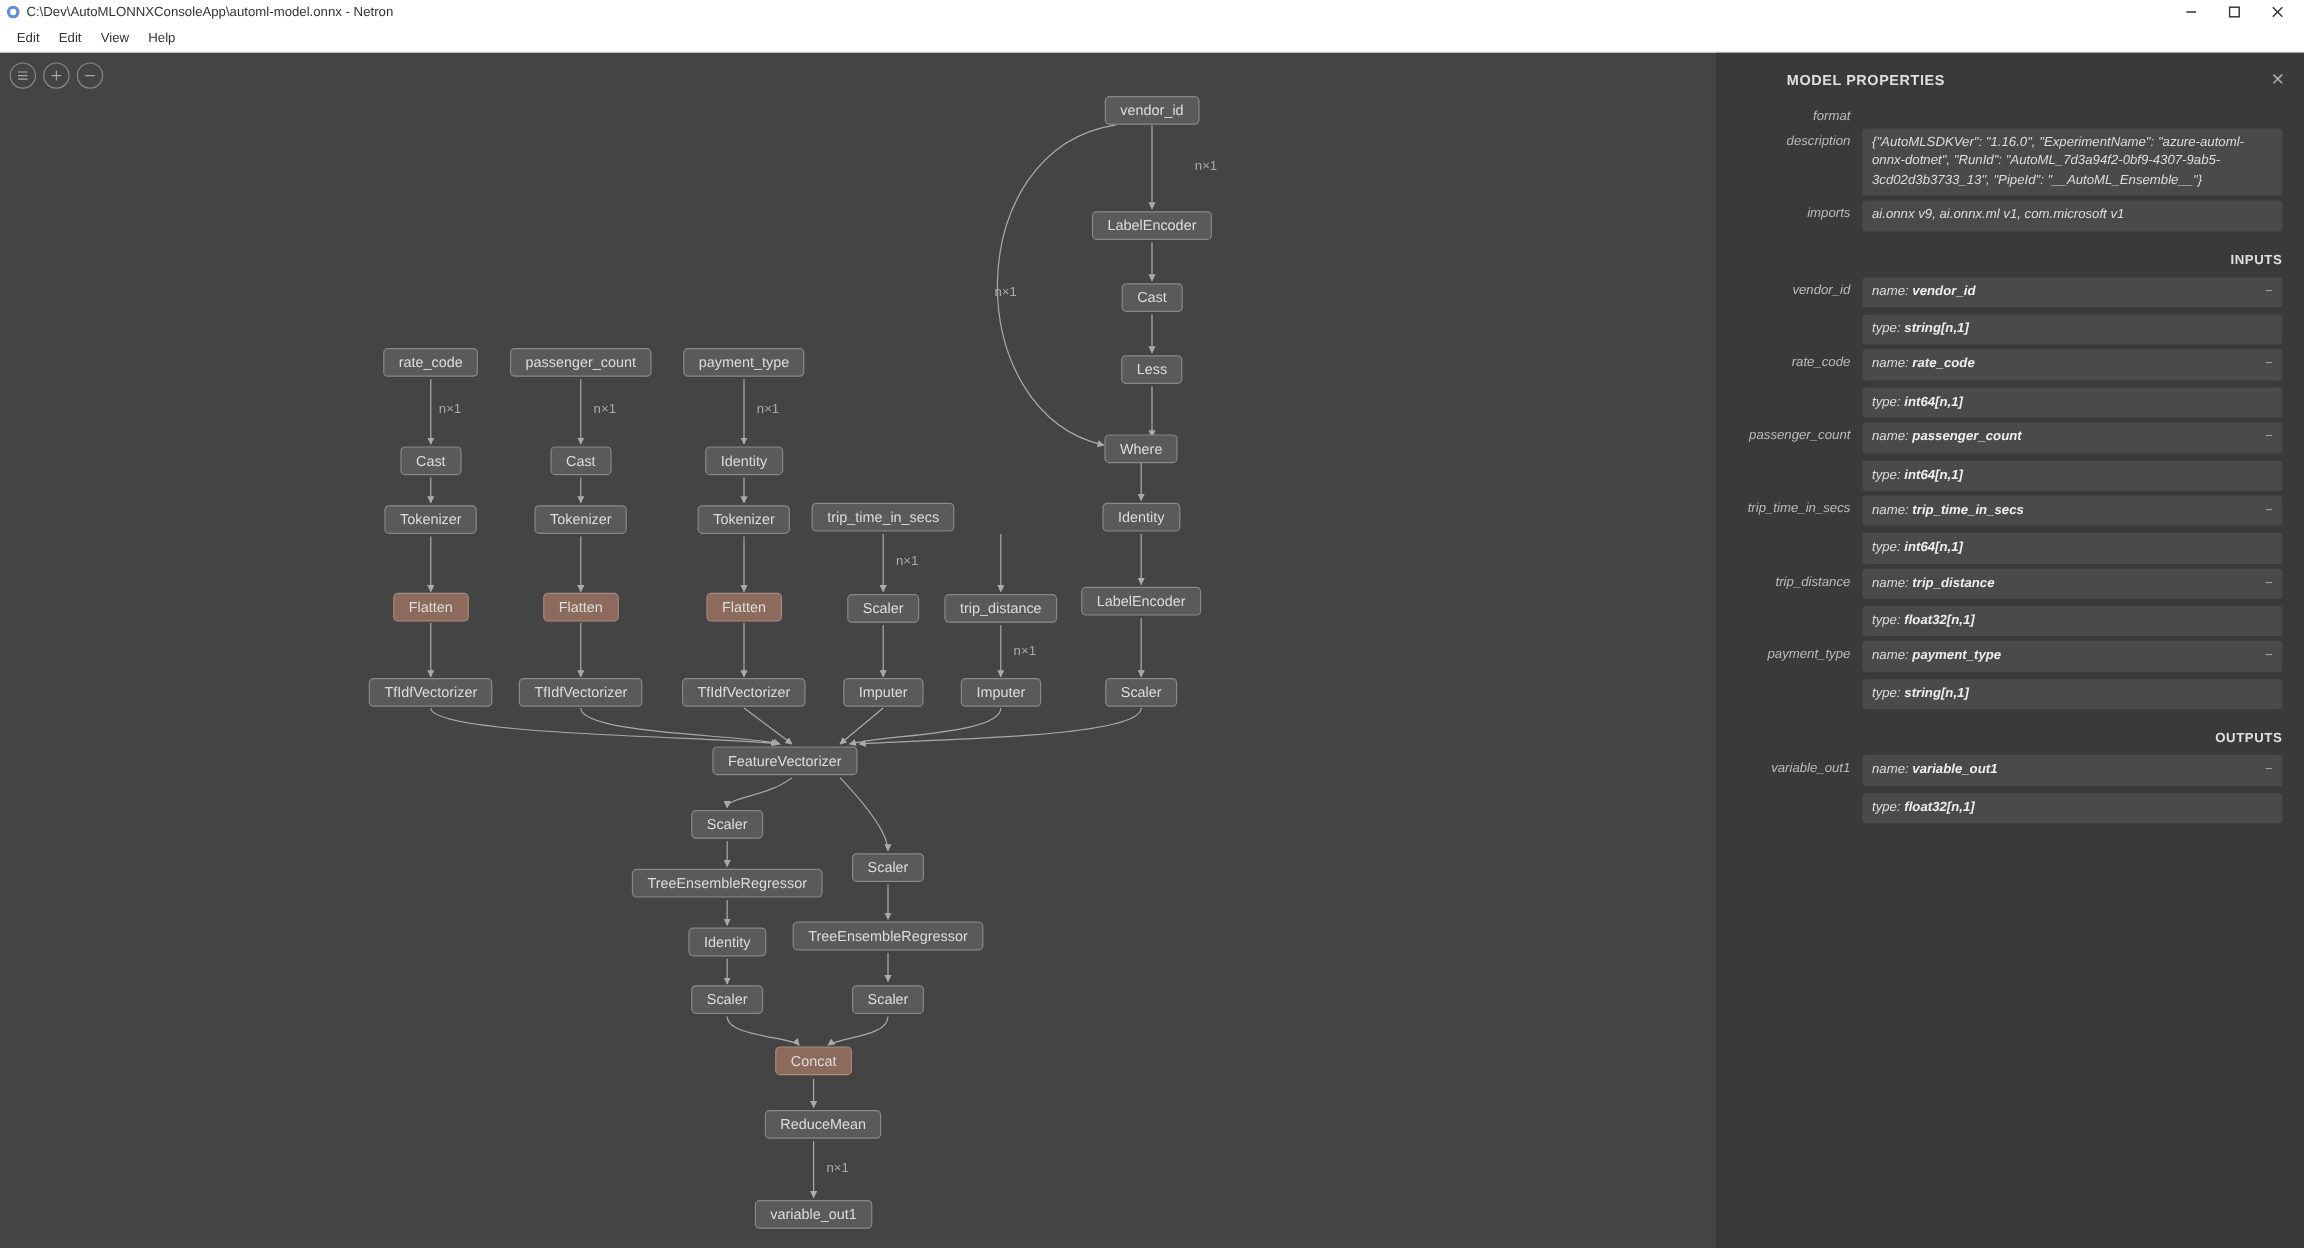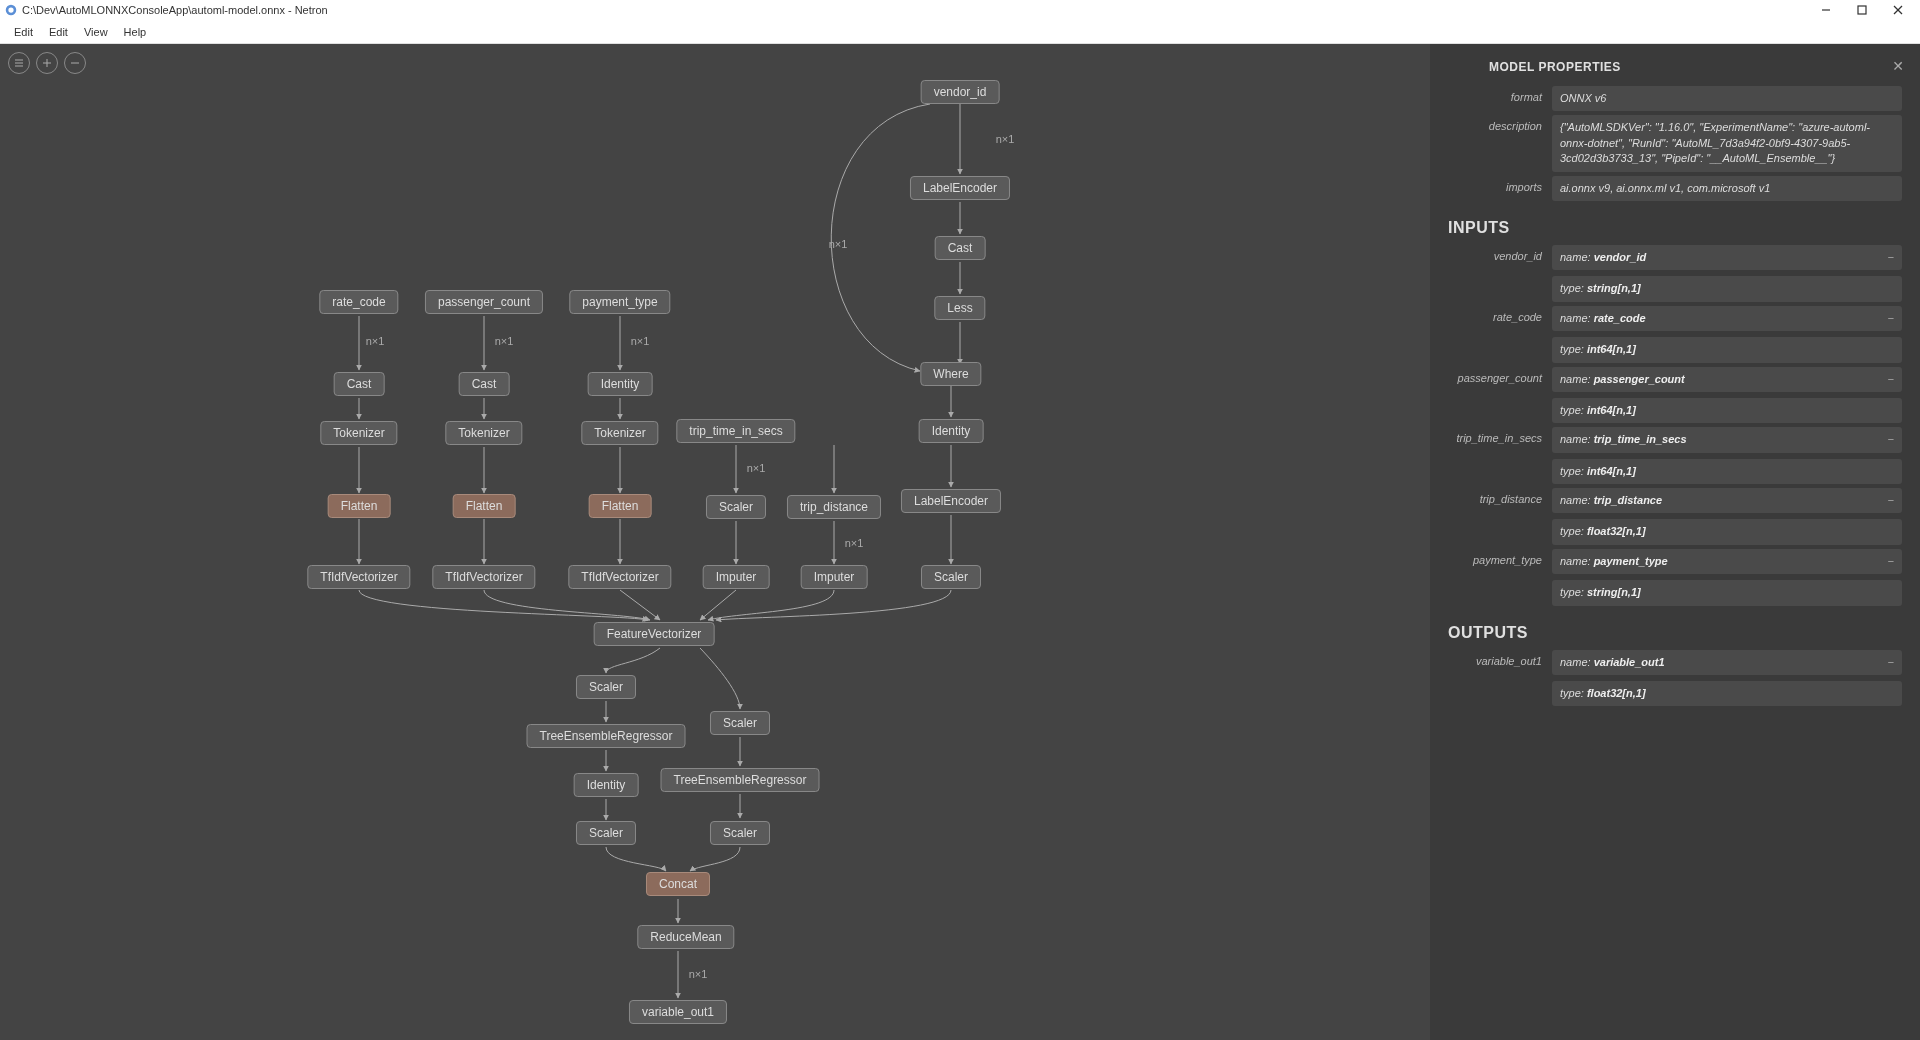--- a/index.html
+++ b/index.html
@@ -27,21 +27,21 @@
 .canvas { position: absolute; inset: 0; }
 .canvas svg { position: absolute; inset: 0; width: 100%; height: 100%; }
 .node { position: absolute; transform: translate(-50%, -50%); background: #5a5a5a; color: #ddd; border: 1px solid #888; border-radius: 4px; padding: 4px 12px; font-size: 12px; white-space: nowrap; cursor: pointer; text-align: center; }
 .node.accent { background: #8c6b5c; border-color: #a88a7b; }
 .edge-label { position: absolute; transform: translate(-50%, -50%); color: #aaa; font-size: 11px; pointer-events: none; }
 
 
 .panel { position: absolute; top: 0; right: 0; bottom: 0; width: 490px; background: #3a3a3a; color: #ccc; font-size: 12px; overflow-y: auto; padding: 16px 18px 30px; }
 .panel h2 { font-size: 12px; font-weight: bold; letter-spacing: 0.5px; margin-bottom: 12px; color: #e0e0e0; padding-left: 41px; }
 .panel .close { position: absolute; top: 14px; right: 16px; color: #aaa; cursor: pointer; font-size: 14px; }
-.section-title { font-weight: bold; font-size: 16px; margin: 18px 0 8px; color: #e0e0e0; letter-spacing: 0.5px; }
+.section-title { font-weight: bold; font-size: 11px; margin: 18px 0 8px; color: #e0e0e0; letter-spacing: 0.5px; text-align: right; }
 
 .prop-row { display: flex; align-items: flex-start; margin-bottom: 4px; font-style: italic; }
 .prop-label { width: 104px; text-align: right; padding: 5px 10px 0 0; color: #bbb; font-size: 11px; }
 .prop-val { flex: 1; background: #4a4a4a; border-radius: 3px; padding: 5px 8px; font-size: 11px; color: #ddd; line-height: 1.4; position: relative; }
 .prop-val .minus { position: absolute; right: 8px; top: 5px; color: #aaa; }
 .prop-val.sub { margin-top: 2px; }
 .prop-val strong { font-weight: bold; color: #eee; }
 
 .sub-block .prop-row + .prop-row .prop-label { visibility: hidden; }
 </style>
@@ -220,21 +220,20 @@
     <div class="edge-label" style="left:854px;top:499px">n×1</div>
     <div class="edge-label" style="left:698px;top:930px">n×1</div>
   </div>
 
   <div class="panel">
     <span class="close">✕</span>
     <h2>MODEL PROPERTIES</h2>
 
     <div class="prop-row">
         <div class="prop-label">format</div>
-        <div class="prop-val">ONNX v6</div>
       </div>
     <div class="prop-row">
         <div class="prop-label">description</div>
         <div class="prop-val">{"AutoMLSDKVer": "1.16.0", "ExperimentName": "azure-automl-onnx-dotnet", "RunId": "AutoML_7d3a94f2-0bf9-4307-9ab5-3cd02d3b3733_13", "PipeId": "__AutoML_Ensemble__"}</div>
       </div>
     <div class="prop-row">
         <div class="prop-label">imports</div>
         <div class="prop-val">ai.onnx v9, ai.onnx.ml v1, com.microsoft v1</div>
       </div>
 

